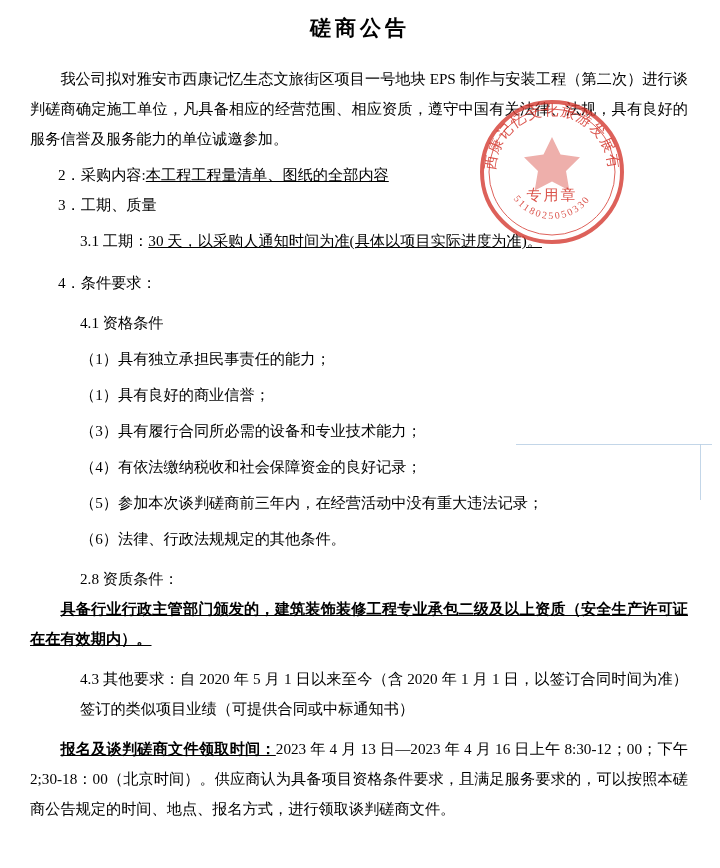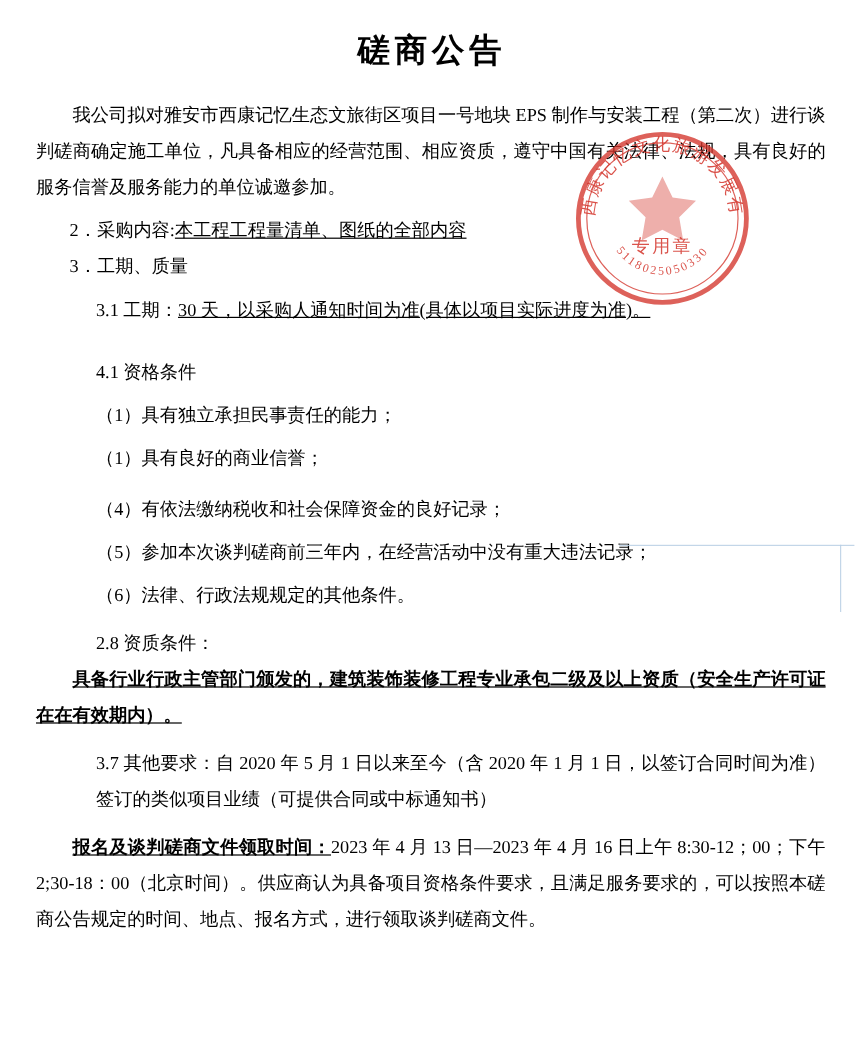--- a/index.html
+++ b/index.html
@@ -17,24 +17,24 @@
   }
   .page {
     position: relative;
     width: 720px;
     height: 868px;
     padding: 0;
     box-sizing: border-box;
   }
   .title {
     text-align: center;
-    font-size: 27px;
+    font-size: 21px;
     font-weight: bold;
     letter-spacing: 4px;
-    margin-top: 24px;
+    margin-top: 14px;
     margin-bottom: 22px;
     font-family: "Liberation Serif", "DejaVu Serif", serif;
   }
   .body-text {
     font-size: 15.2px;
     line-height: 30px;
     padding: 0 32px 0 30px;
     box-sizing: border-box;
     text-align: justify;
   }
@@ -109,48 +109,52 @@
 
     <p class="lvl2">
       <span>3.1 工期：</span><span class="u">30 天，以采购人通知时间为准(具体以项目实际进度为准)。</span>
     </p>
 
     <div class="gap-s"></div>
 
 
     <div class="gap-s"></div>
 
+    <p class="lvl1">
+      <span>4．条件要求：</span>
+    </p>
 
     <div class="gap-m"></div>
 
     <p class="lvl3">4.1 资格条件</p>
 
     <div class="gap-s"></div>
 
     <p class="lvl3">（1）具有独立承担民事责任的能力；</p>
     <div class="gap-s"></div>
     <p class="lvl3">（1）具有良好的商业信誉；</p>
     <div class="gap-s"></div>
+    <p class="lvl3">（3）具有履行合同所必需的设备和专业技术能力；</p>
     <div class="gap-s"></div>
     <p class="lvl3">（4）有依法缴纳税收和社会保障资金的良好记录；</p>
     <div class="gap-s"></div>
     <p class="lvl3">（5）参加本次谈判磋商前三年内，在经营活动中没有重大违法记录；</p>
     <div class="gap-s"></div>
     <p class="lvl3">（6）法律、行政法规规定的其他条件。</p>
 
     <div class="gap-m"></div>
 
     <p class="lvl3">2.8 资质条件：</p>
 
     <p class="indent2 b">具备行业行政主管部门颁发的，建筑装饰装修工程专业承包二级及以上资质（安全生产许可证在在有效期内）。</p>
 
     <div class="gap-m"></div>
 
     <p class="lvl3">
-      <span>3.7 其他要求：</span><span>自 2020 年 5 月 1 日以来至今（含  2020 年 1 月 1 日，以签订合同时间为准）签订的类似项目业绩（可提供合同或中标通知书）</span>
+      <span>4.3 其他要求：</span><span>自 2020 年 5 月 1 日以来至今（含  2020 年 1 月 1 日，以签订合同时间为准）签订的类似项目业绩（可提供合同或中标通知书）</span>
     </p>
 
     <div class="gap-m"></div>
 
     <p class="indent2">
       <span class="b">报名及谈判磋商文件领取时间：</span><span>2023 年 4 月 13 日—2023 年 4 月 16 日上午 8:30-12；00；下午 2;30-18：00（北京时间）。供应商认为具备项目资格条件要求，且满足服务要求的，可以按照本磋商公告规定的时间、地点、报名方式，进行领取谈判磋商文件。</span>
     </p>
 
   </div>
 

